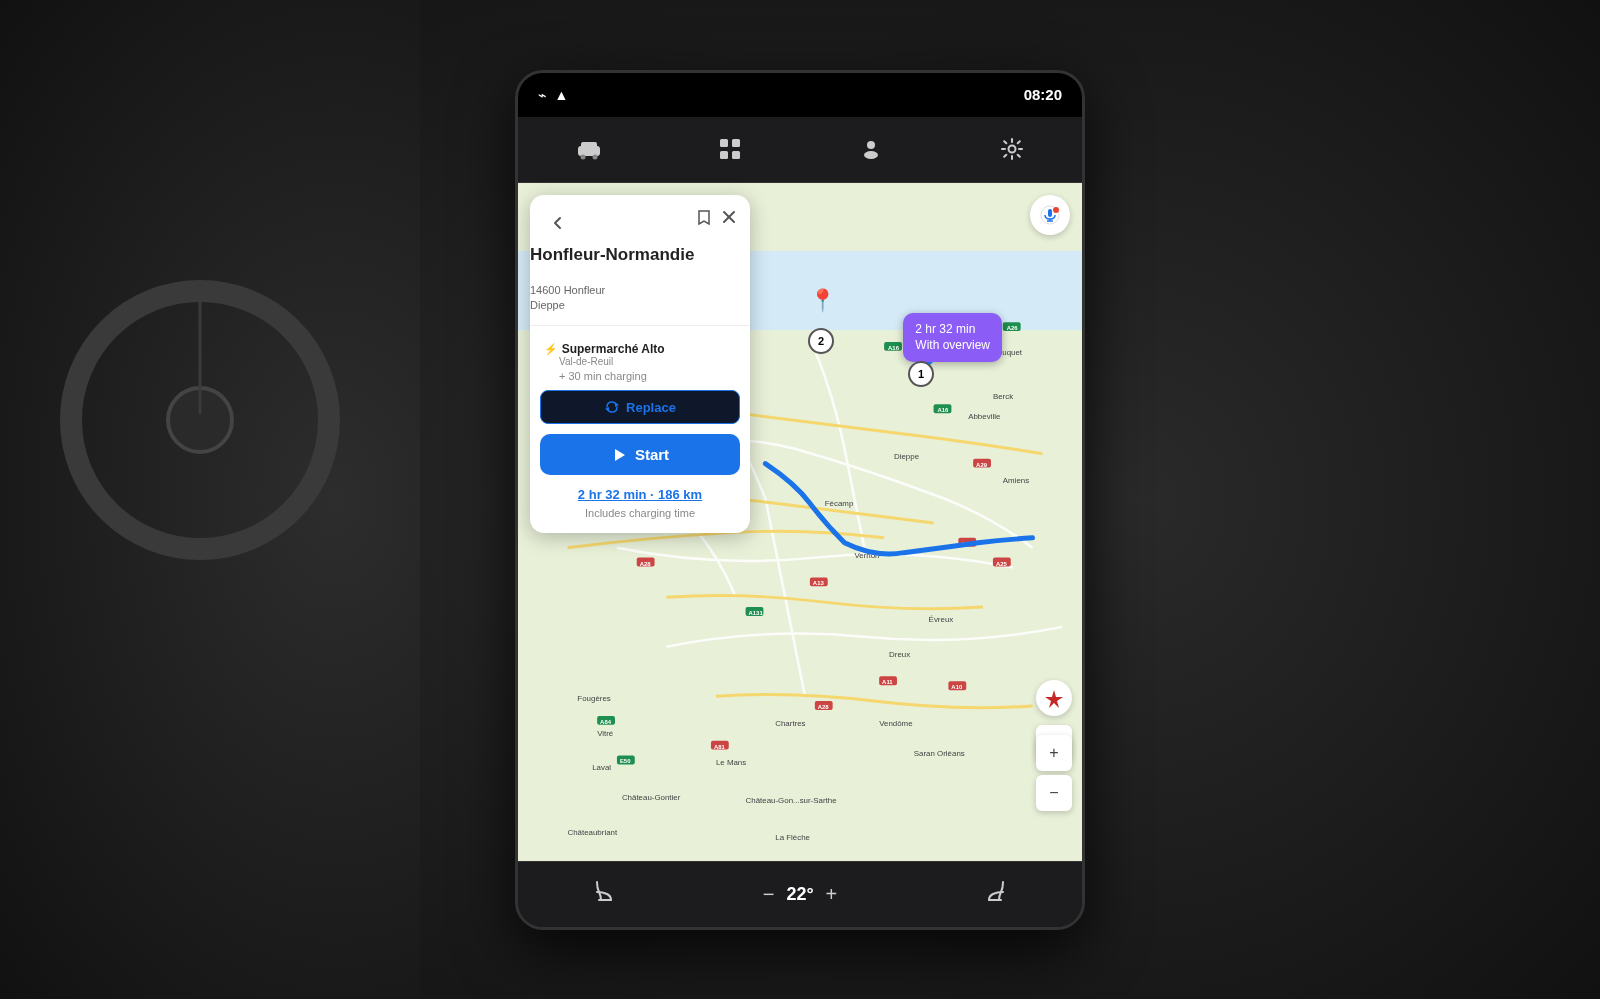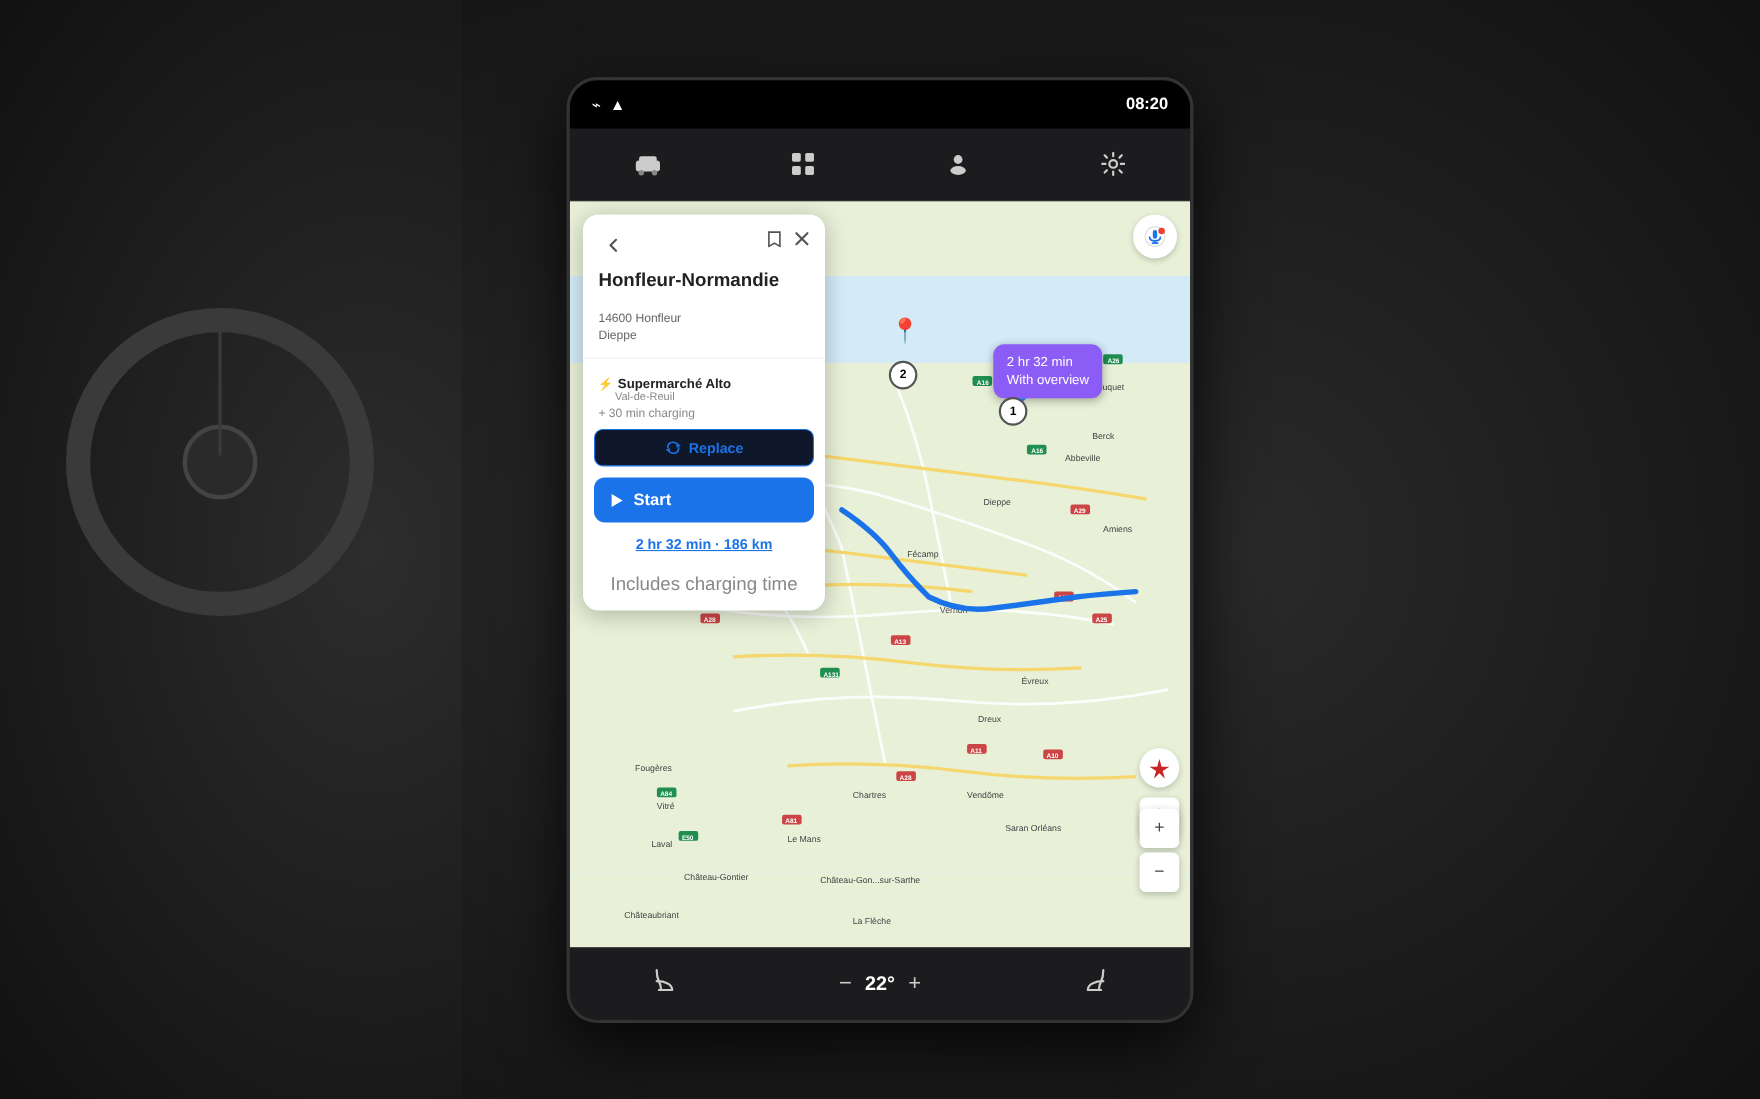--- a/index.html
+++ b/index.html
@@ -170,21 +170,21 @@
       gap: 10px;
       align-items: center;
     }
     .header-action-icon {
       color: #555;
       font-size: 16px;
       cursor: pointer;
     }
 
     .card-title {
-      padding: 8px 14px 2px 14px;
+      padding: 8px 14px 2px 0;
     }
     .destination-name {
       font-size: 17px;
       font-weight: 700;
       color: #222;
     }
     .destination-address {
       font-size: 11px;
       color: #666;
       margin-top: 18px;
@@ -236,20 +236,21 @@
     }
     .charging-stop-location {
       font-size: 10px;
       color: #888;
       margin-left: 15px;
     }
     .charging-time {
       font-size: 11px;
       color: #888;
       margin-top: 3px;
+      margin-left: 15px;
     }
 
     
     .replace-btn {
       margin: 0 10px 10px 10px;
       border: 1.5px solid #1a73e8;
       border-radius: 8px;
       padding: 8px;
       display: flex;
       align-items: center;
@@ -265,21 +266,21 @@
     }
 
     
     .start-btn {
       margin: 0 10px 8px 10px;
       background: #1a73e8;
       border-radius: 10px;
       padding: 12px;
       display: flex;
       align-items: center;
-      justify-content: flex-start;
+      justify-content: center;
       gap: 8px;
       cursor: pointer;
     }
     .start-label {
       color: #fff;
       font-size: 15px;
       font-weight: 700;
     }
 
     
@@ -287,23 +288,23 @@
       padding: 4px 14px 14px 14px;
       text-align: center;
     }
     .trip-time {
       font-size: 13px;
       color: #1a73e8;
       font-weight: 600;
       text-decoration: underline;
     }
     .trip-includes {
-      font-size: 17px;
+      font-size: 11px;
       color: #888;
-      margin-top: 19px;
+      margin-top: 5px;
     }
 
     
     .map-tooltip {
       position: absolute;
       top: 130px;
       right: 80px;
       background: #8b5cf6;
       color: #fff;
       border-radius: 10px;

